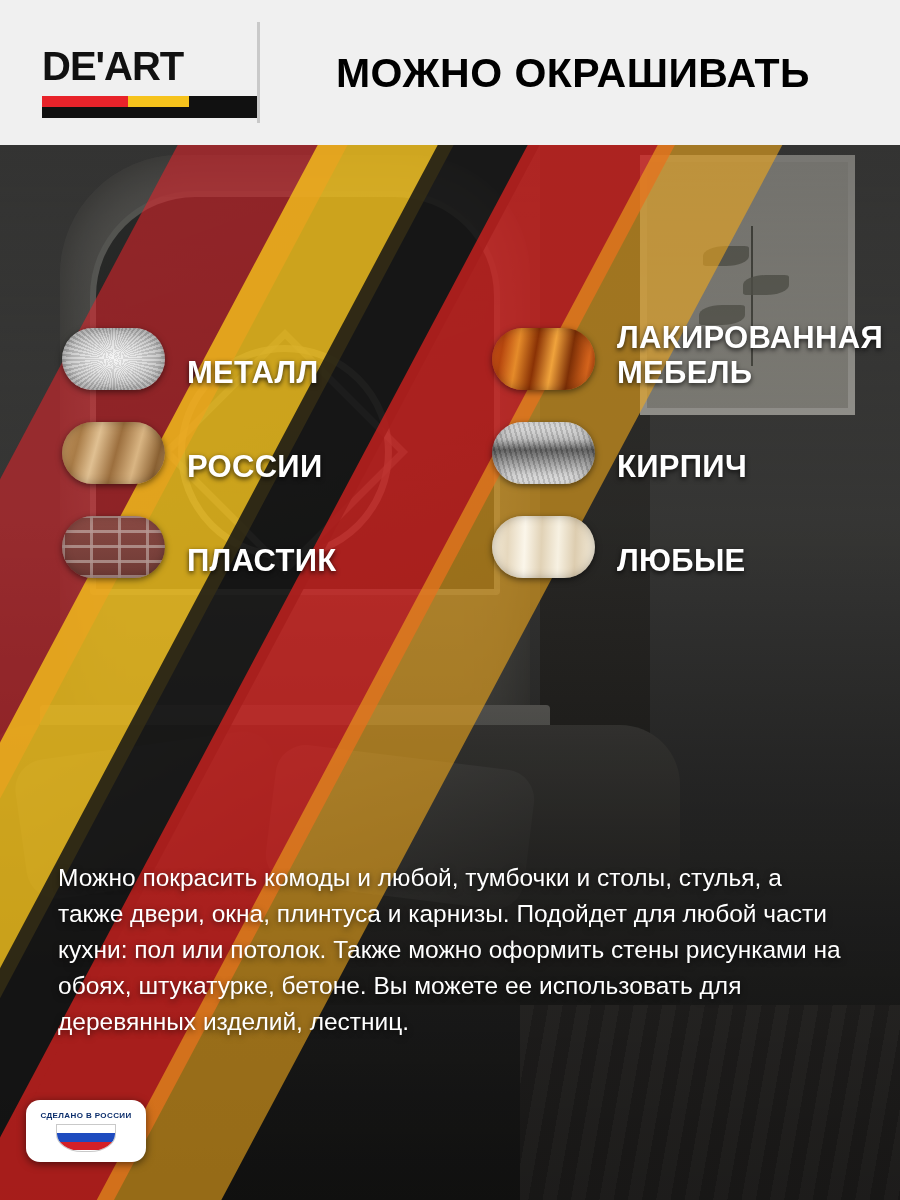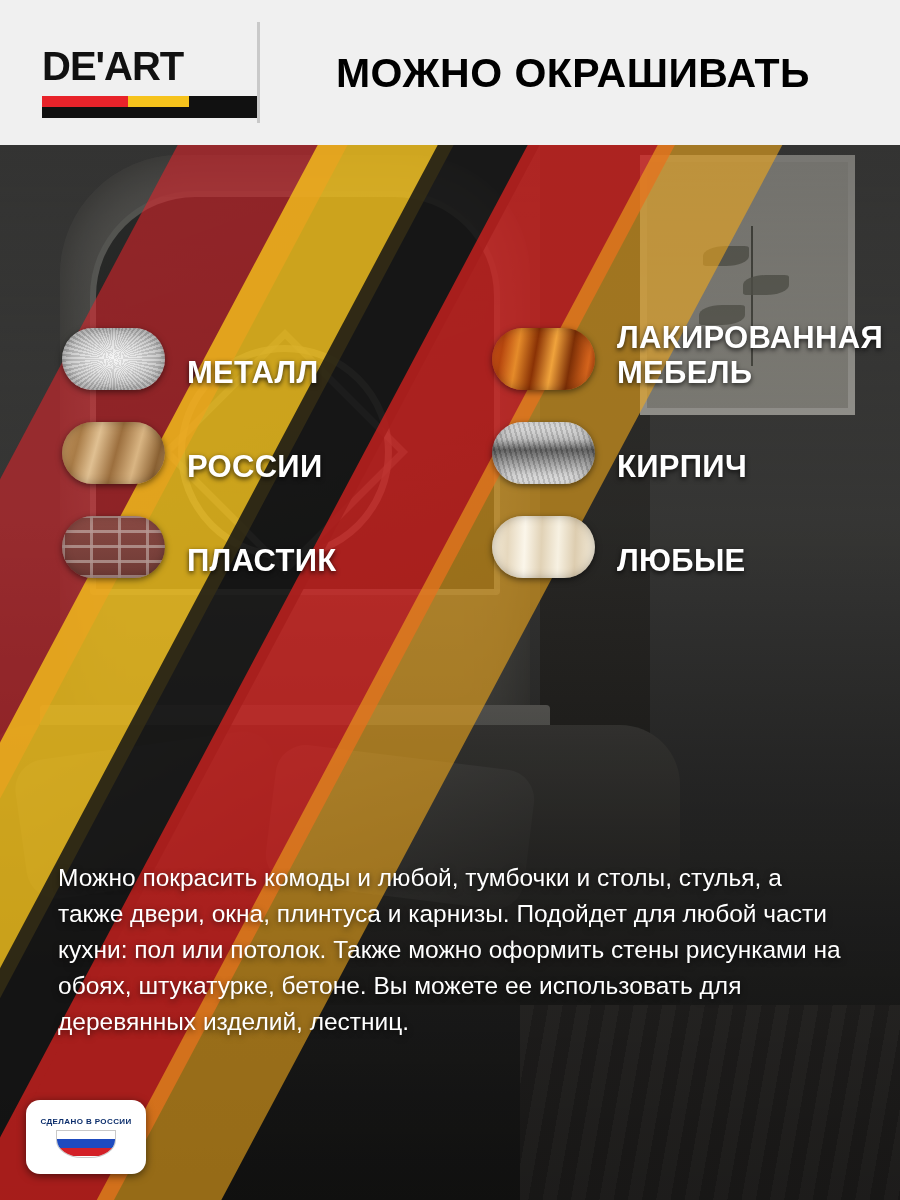--- a/index.html
+++ b/index.html
@@ -295,21 +295,21 @@
     font-family: "Liberation Sans", sans-serif;
     text-shadow: 0 2px 6px rgba(0,0,0,.6);
   }
 
   
   .badge {
     position: absolute;
     left: 26px;
     top: 1100px;
     width: 120px;
-    height: 74px;
+    height: 62px;
     border-radius: 14px;
     background: #ffffff;
     box-shadow: 0 2px 8px rgba(0,0,0,.55);
     display: flex;
     flex-direction: column;
     align-items: center;
     justify-content: center;
     gap: 4px;
   }
   .badge-text {

